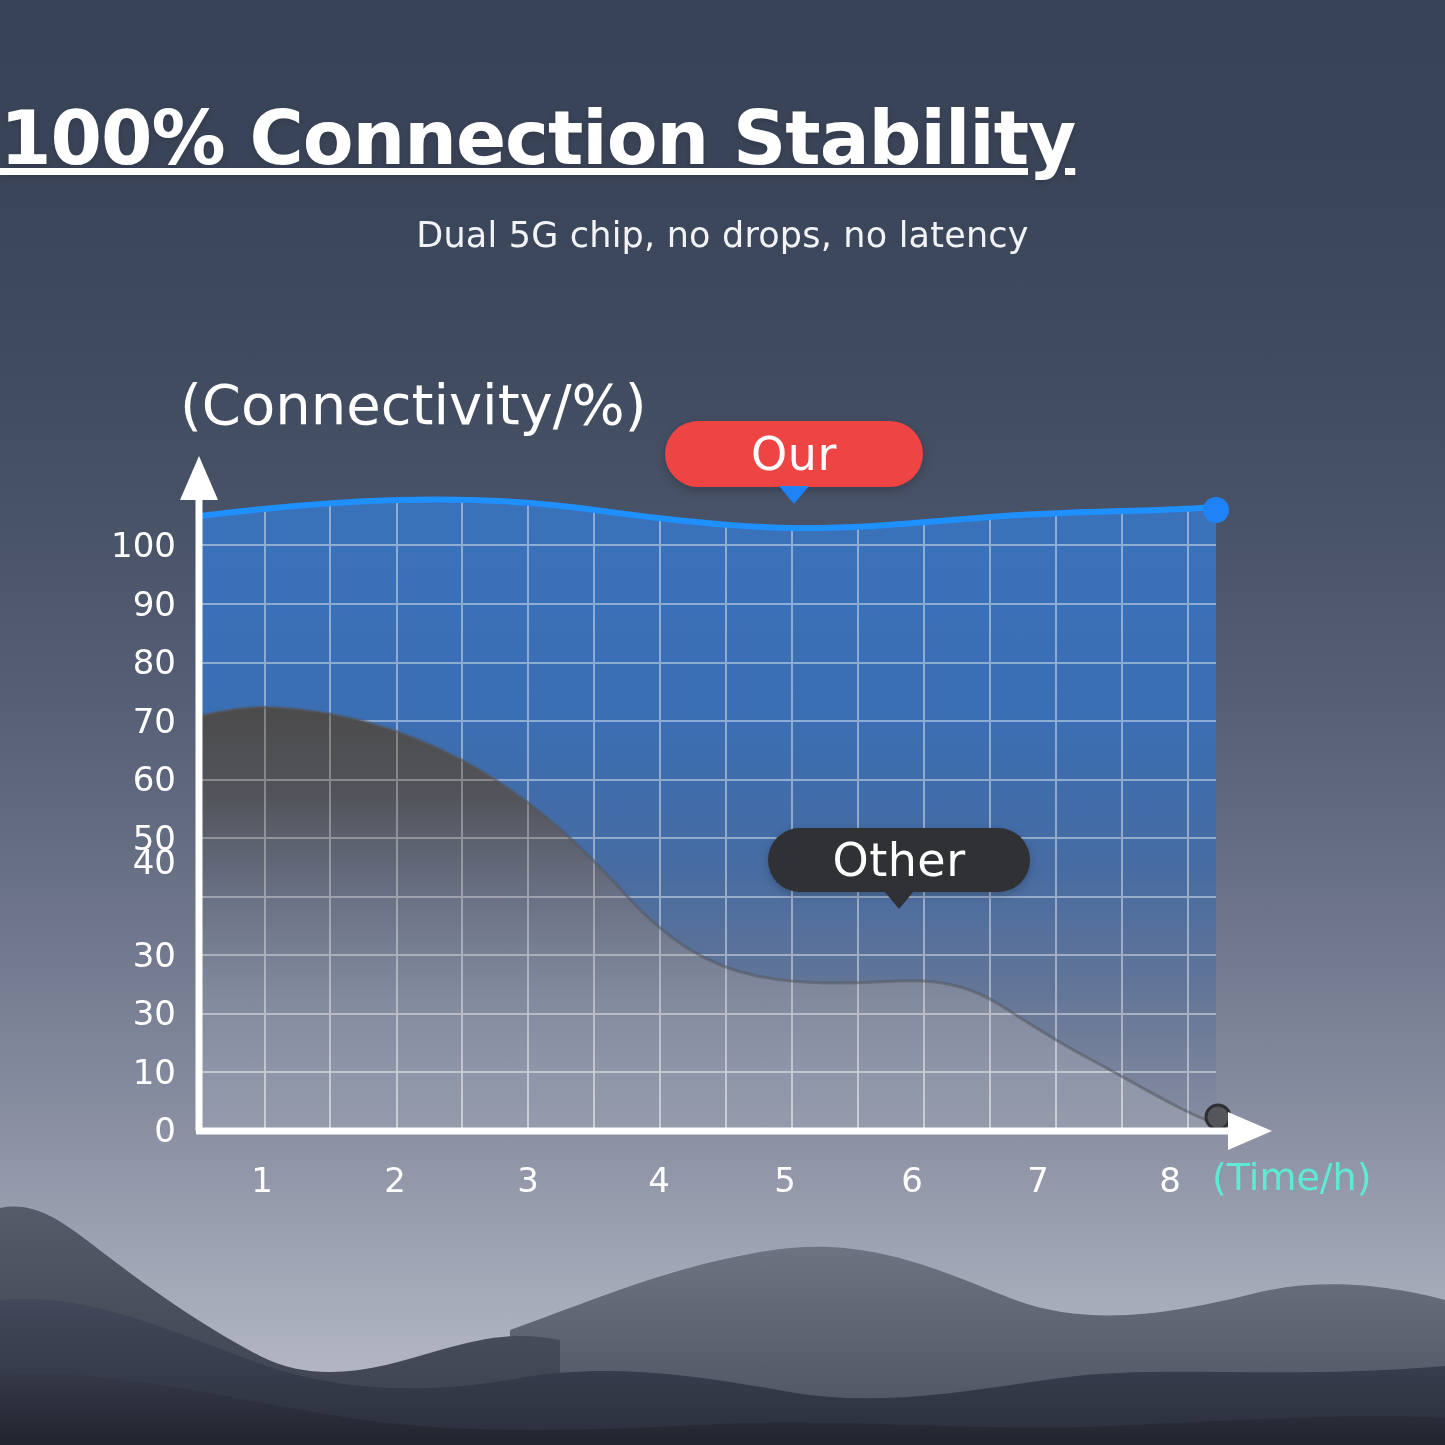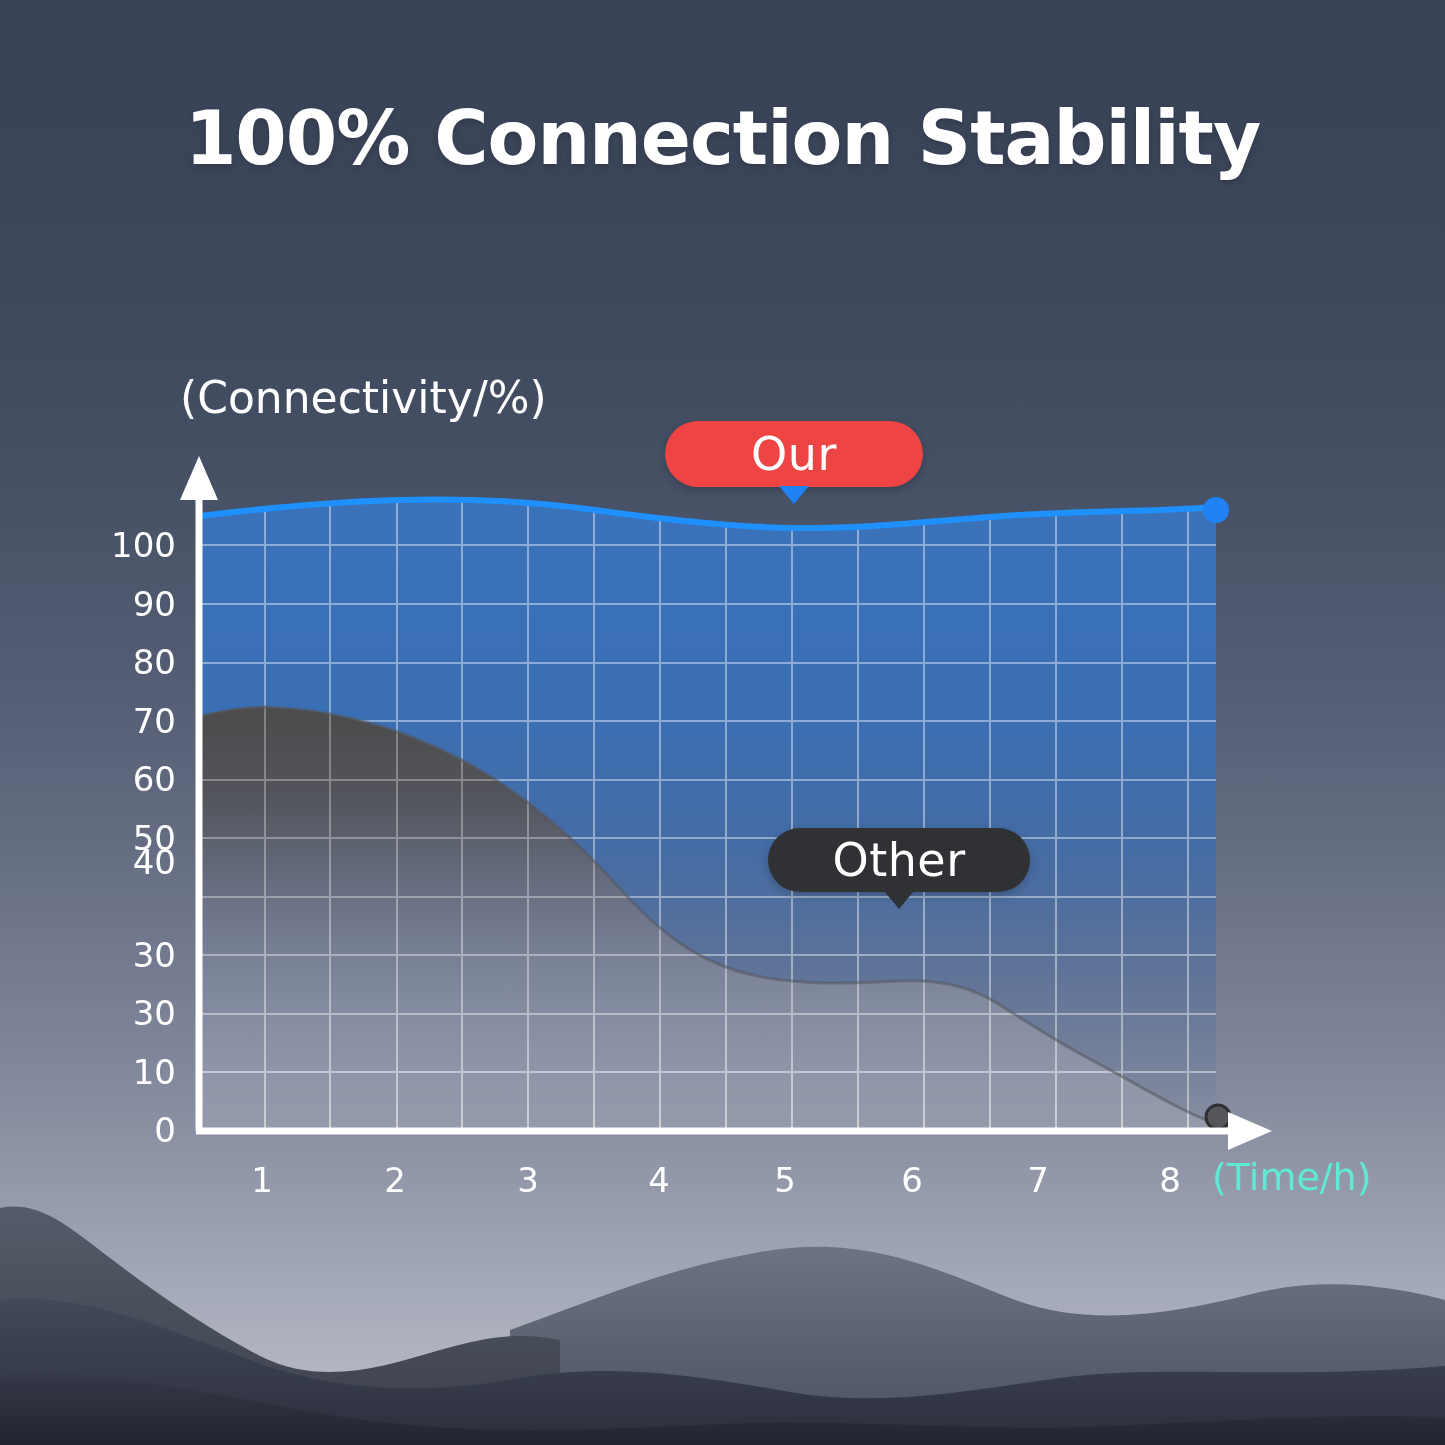--- a/index.html
+++ b/index.html
@@ -36,36 +36,37 @@
       #8a90a2 78%,
       #9da2b2 86%,
       #aeb2bf 93%,
       #bcbfc9 100%);
   }
   svg{display:block;}
   .abs{position:absolute;}
 
   
   .title{
-    position:absolute;left:0;top:98px;width:1445px;text-align:center;
+    position:absolute;left:0;top:98px;width:1445px;
     font-family:"DejaVu Sans", sans-serif;
     font-size:74px;font-weight:bold;color:#ffffff;
     letter-spacing:-1px;line-height:1.1;
     text-shadow:0 2px 6px rgba(0,0,0,.18);
+    text-decoration:underline;
   }
   .subtitle{
     position:absolute;left:0;top:215px;width:1445px;text-align:center;
     font-size:35px;font-weight:400;color:#f2f3f6;
     letter-spacing:.2px;
   }
 
   
   .ylabel{
     position:absolute;left:180px;top:372px;
-    font-size:44px;color:#ffffff;letter-spacing:0px;white-space:nowrap;
+    font-size:56px;color:#ffffff;letter-spacing:0px;white-space:nowrap;
   }
   .xlabel{
     position:absolute;left:1212px;top:1155px;
     font-size:38px;color:#5eead4;white-space:nowrap;
   }
   .ytick{
     position:absolute;right:0;width:70px;text-align:right;
     font-size:34px;color:#ffffff;line-height:1;
   }
   .yticks-wrap{position:absolute;left:106px;top:0;width:70px;height:1445px;}
@@ -287,20 +288,21 @@
 
       <line x1="199" y1="1131" x2="199" y2="480" stroke="#ffffff" stroke-width="7"></line>
       <polygon points="199,456 180,500 218,500" fill="#ffffff"></polygon>
 
       <line x1="196" y1="1131" x2="1245" y2="1131" stroke="#ffffff" stroke-width="7"></line>
       <polygon points="1272,1131 1228,1112 1228,1150" fill="#ffffff"></polygon>
     </g>
   </svg>
 
   <div class="title">100% Connection Stability</div>
+  <div class="subtitle">Dual 5G chip, no drops, no latency</div>
 
   <div class="ylabel">(Connectivity/%)</div>
   <div class="xlabel">(Time/h)</div>
 
   <div class="yticks-wrap">
     <div class="ytick" style="top:528px;">100</div>
     <div class="ytick" style="top:587px;">90</div>
     <div class="ytick" style="top:645px;">80</div>
     <div class="ytick" style="top:704px;">70</div>
     <div class="ytick" style="top:762px;">60</div>

